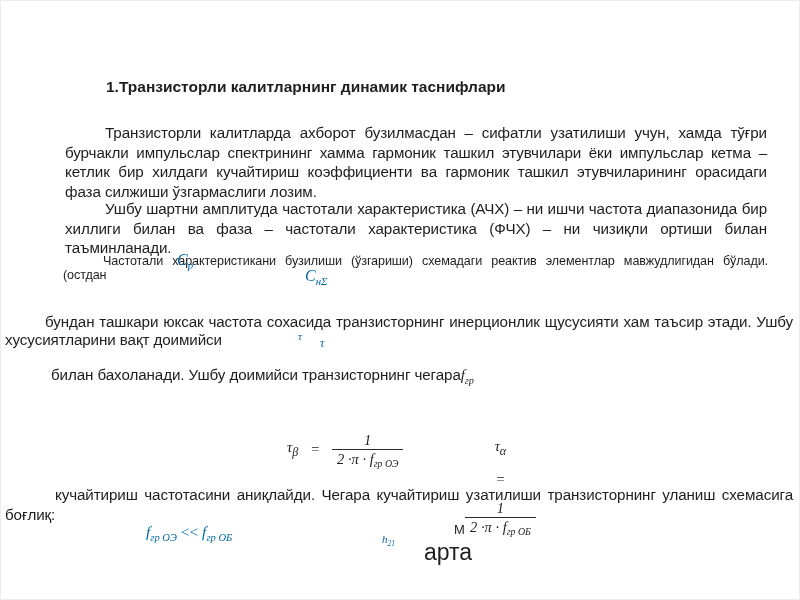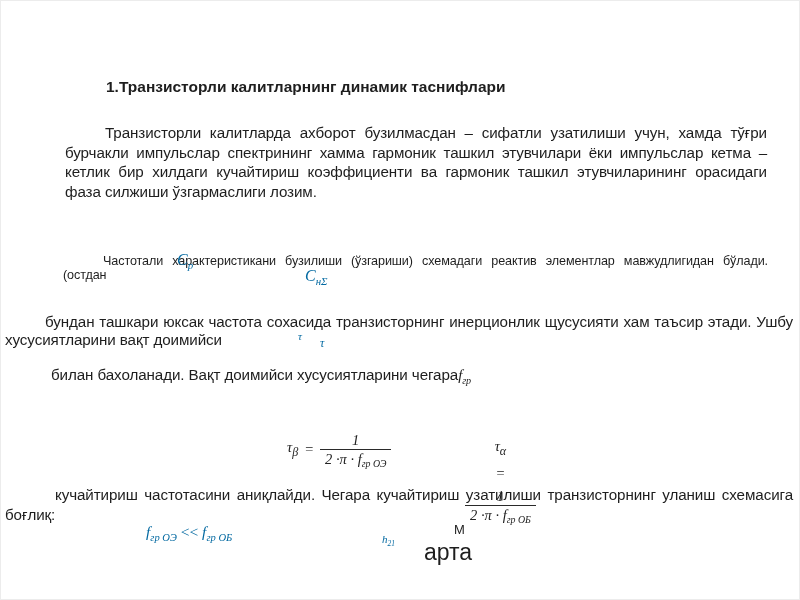--- a/index.html
+++ b/index.html
@@ -48,21 +48,21 @@
   .formula-inline{
     font-family:"Liberation Serif","DejaVu Serif",serif;
     font-style:italic;
     font-size:15px;
   }
   .formula-inline sub{font-size:68%;line-height:0;vertical-align:-0.35em;}
   .frac-row{
     position:absolute;
     display:flex;
     align-items:center;
-    gap:6px;
+    gap:12px;
     font-family:"Liberation Serif","DejaVu Serif",serif;
     font-style:italic;
     font-size:14.5px;
     color:#222222;
   }
   .frac{
     display:inline-flex;
     flex-direction:column;
     align-items:center;
     line-height:1.15;
@@ -78,33 +78,34 @@
 </style>
 </head>
 <body>
 
 <div class="slide">
 
   <div class="tblock title" style="left:105px;top:77px;text-align:right;">1.Транзисторли калитларнинг динамик таснифлари</div>
 
   <div class="tblock body-text indent40" style="left:64px;top:95px;width:702px;">Транзисторли калитларда ахборот бузилмасдан – сифатли узатилиши учун, хамда тўғри бурчакли импульслар спектрининг хамма гармоник ташкил этувчилари ёки импульслар кетма – кетлик бир хилдаги кучайтириш коэффициенти ва гармоник ташкил этувчиларининг орасидаги фаза силжиши ўзгармаслиги лозим.</div>
 
+  <div class="tblock body-text indent40" style="left:64px;top:171px;width:702px;">Ушбу шартни амплитуда частотали характеристика (АЧХ) – ни ишчи частота диапазонида бир хиллиги билан ва фаза – частотали характеристика (ФЧХ) – ни чизиқли ортиши билан таъминланади.</div>
 
   <div class="tblock small-text indent40" style="left:62px;top:226px;width:705px;">Частотали характеристикани бузилиши (ўзгариши) схемадаги реактив элементлар мавжудлигидан бўлади. (остдан</div>
 
   <span class="formula" style="left:176px;top:250px;font-size:16px;"><span>C</span><sub>p</sub></span>
 
   <span class="formula" style="left:304px;top:266px;font-size:16px;"><span>C</span><sub>нΣ</sub></span>
 
   <div class="tblock body-text indent40" style="left:4px;top:285px;width:788px;line-height:17.5px;">бундан ташкари юксак частота сохасида транзисторнинг инерционлик щусусияти хам таъсир этади. Ушбу хусусиятларини вақт доимийси</div>
 
   <span class="formula" style="left:297px;top:329px;font-size:11px;">τ</span>
   <span class="formula" style="left:319px;top:335px;font-size:12px;">τ</span>
 
-  <div class="tblock body-text oneline" style="left:50px;top:364px;"><span>билан бахоланади. Вақт доимийси хусусиятларини чегара</span><span class="formula-inline"><span>f</span><sub>гр</sub></span></div>
+  <div class="tblock body-text oneline" style="left:50px;top:364px;"><span>билан бахоланади. Ушбу доимийси транзисторнинг чегара</span><span class="formula-inline"><span>f</span><sub>гр</sub></span></div>
 
 
   <div class="frac-row" style="left:286px;top:431px;">
     <span><span>τ</span><sub>β</sub></span>
     <span>=</span>
     <span class="frac">
       <span class="num">1</span>
       <span class="den"><span>2 ·π ·</span> <span>f</span><sub>гр ОЭ</sub></span>
     </span>
   </div>

